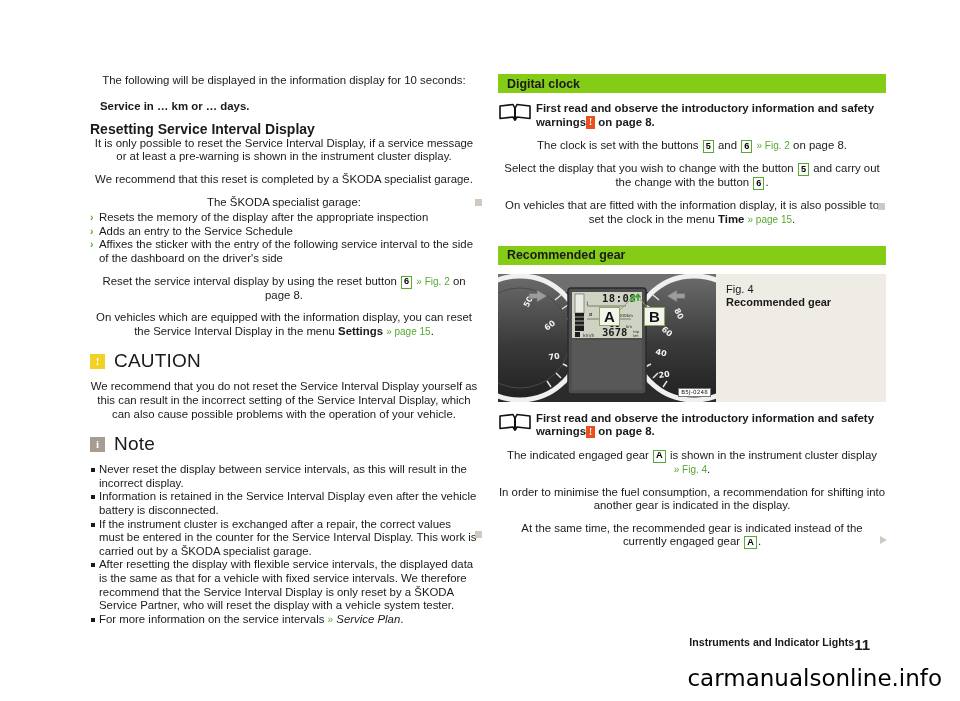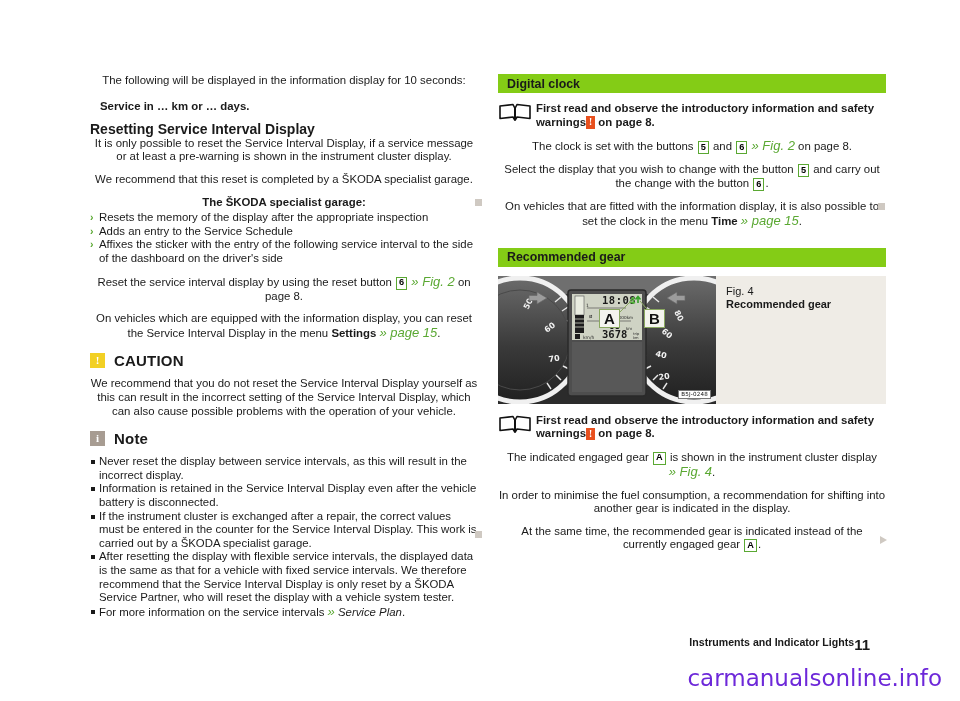--- a/index.html
+++ b/index.html
@@ -31,44 +31,43 @@
   .col-right { left: 498px; }
 
   
   p, .para {
     font-size: 11.4px;
     line-height: 13.6px;
     margin: 0 0 9px 0;
     color: #1a1a1a;
     text-align: center;
   }
-  .tight { margin-bottom: 2px; font-weight: bold; }
+  .tight { margin-bottom: 2px; }
   .b { font-weight: bold; }
   .i { font-style: italic; }
 
   .indent-line {
     font-size: 11.4px;
     line-height: 13.6px;
     font-weight: bold;
     margin: 12px 0 10px 10px;
   }
 
   .subhead {
     font-size: 14px;
     line-height: 13.6px;
     font-weight: bold;
     margin: 0;
   }
 
   
   .ref {
     color: #5aa832;
-    font-size: 13px;
+    font-size: 10px;
     white-space: nowrap;
-    font-style: italic;
   }
 
   
   .badge {
     display: inline-block;
     border: 1.2px solid #5aa832;
     background: #ffffff;
     color: #000000;
     font-weight: bold;
     font-size: 9.2px;
@@ -124,22 +123,22 @@
     justify-content: center;
     color: #ffffff;
     font-weight: bold;
     font-size: 11px;
     line-height: 15px;
     font-family: "Liberation Serif", serif;
   }
   .admon-icon.caution { background: #f2d024; }
   .admon-icon.note    { background: #a79c92; }
   .admon-title {
-    font-size: 15px;
-    font-weight: bold;
+    font-size: 19px;
+    font-weight: normal;
     margin-left: 9px;
     letter-spacing: 0.2px;
   }
 
   
   .sec-bar {
     background: #84cc16;
     height: 19px;
     display: flex;
     align-items: center;
@@ -235,21 +234,21 @@
     font-weight: bold;
     color: #1a1a1a;
   }
 
   
   .watermark {
     position: absolute;
     right: 18px;
     bottom: 10px;
     font-size: 23px;
-    color: #6d28d9;
+    color: #000000;
     letter-spacing: 0px;
     font-family: "DejaVu Sans", sans-serif;
   }
 
   
   .fig-id {
     position: absolute;
     right: 5px; bottom: 5px;
     background: #ffffff;
     border: 1px solid #777;

